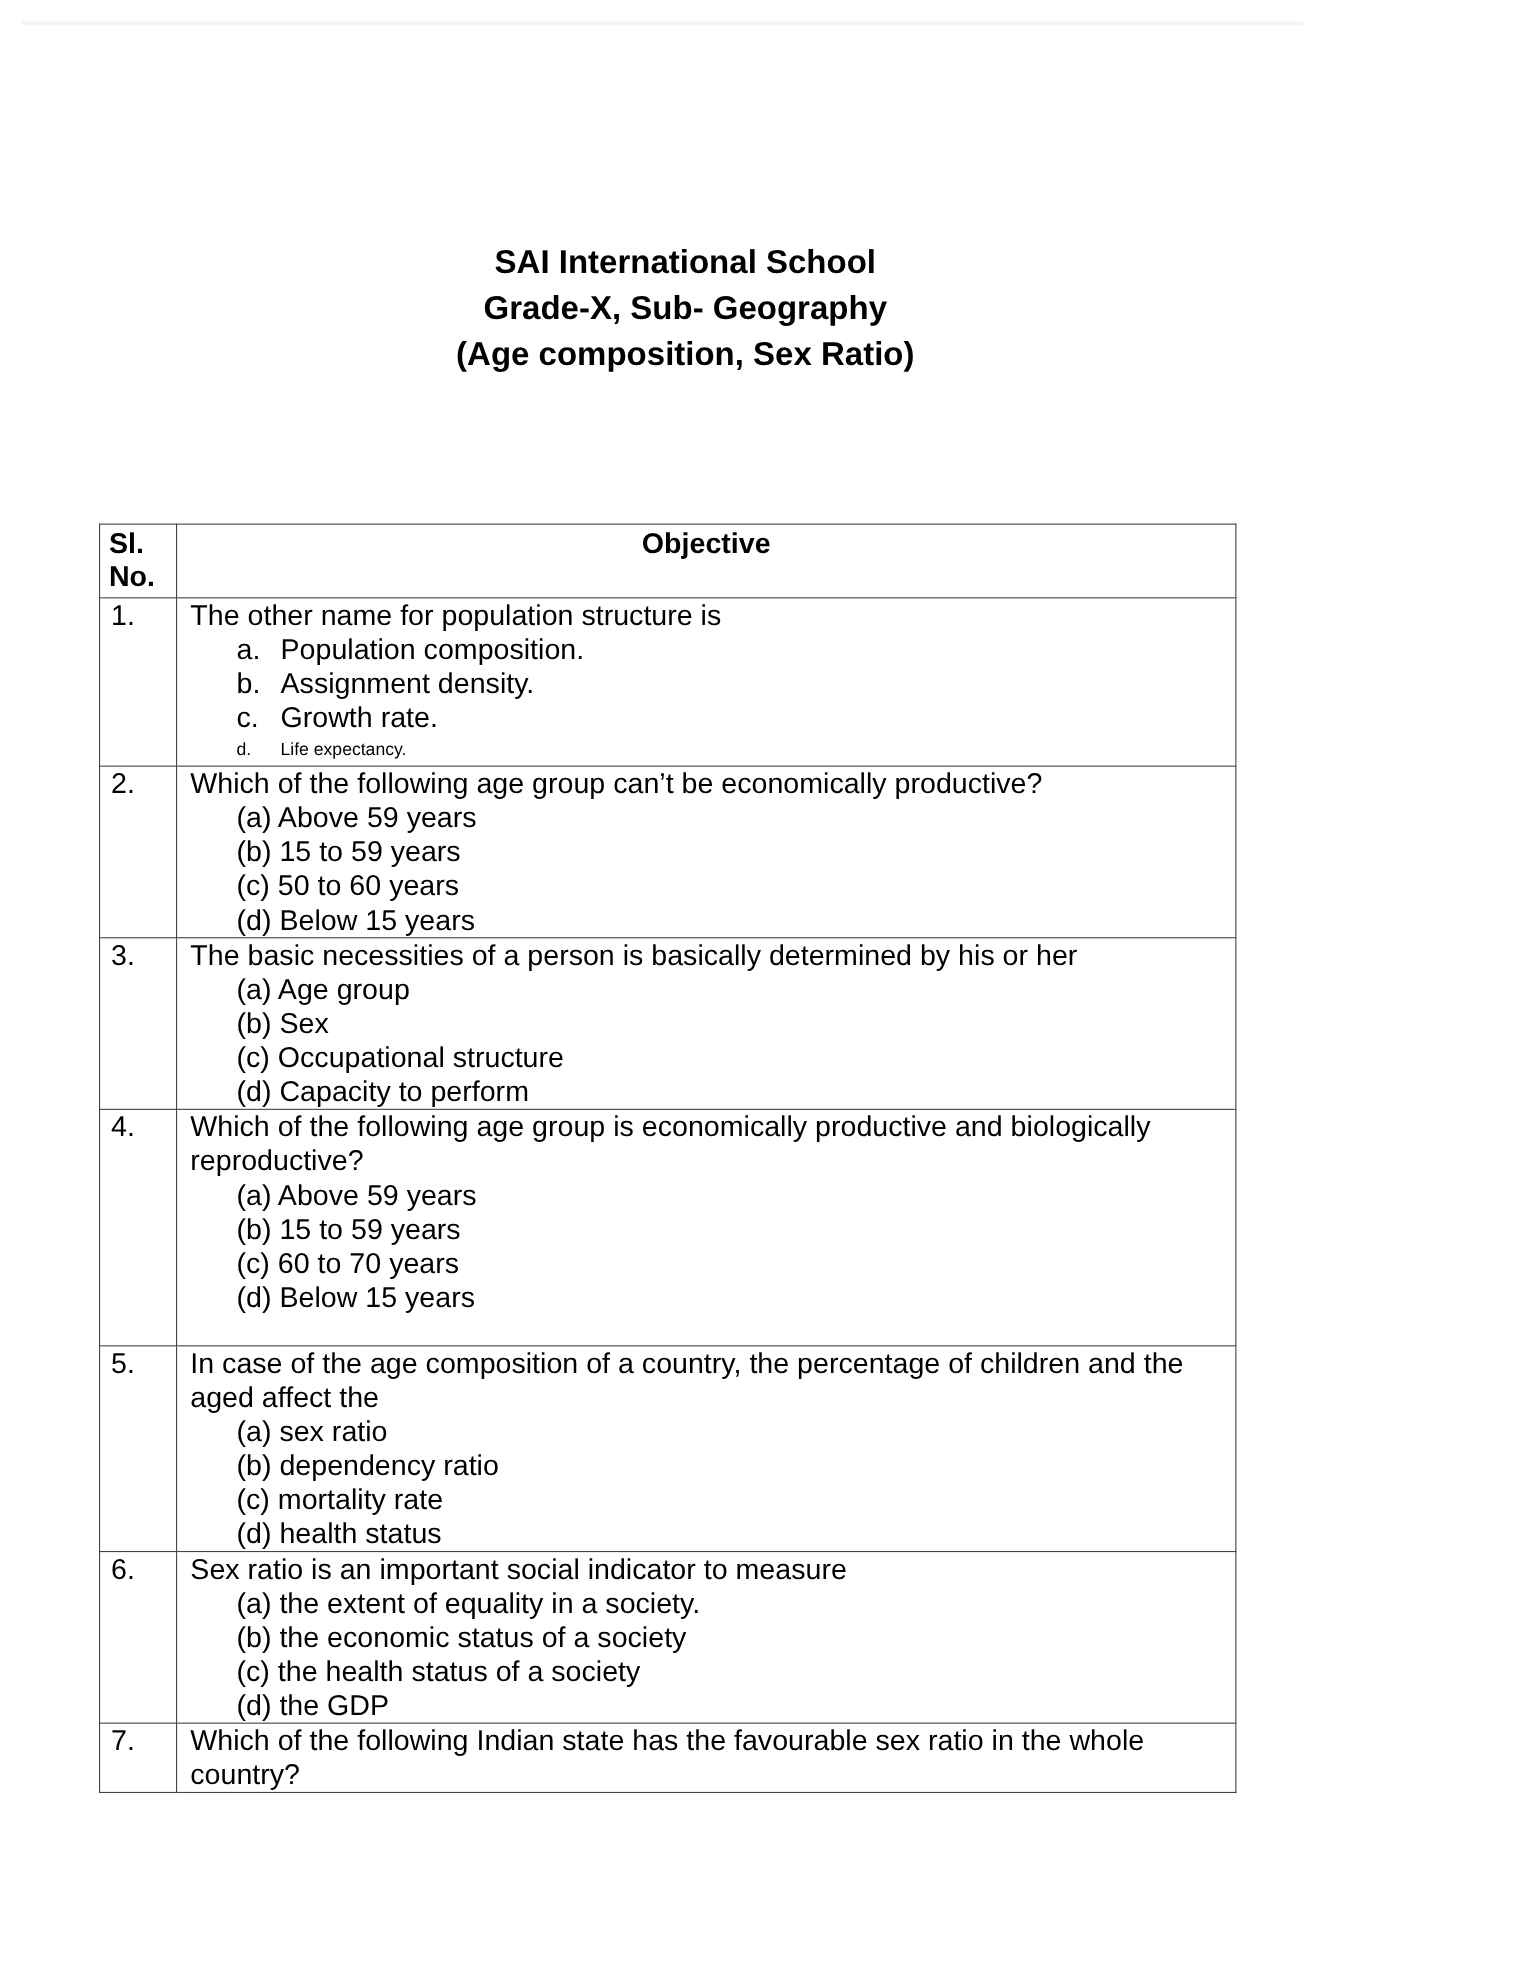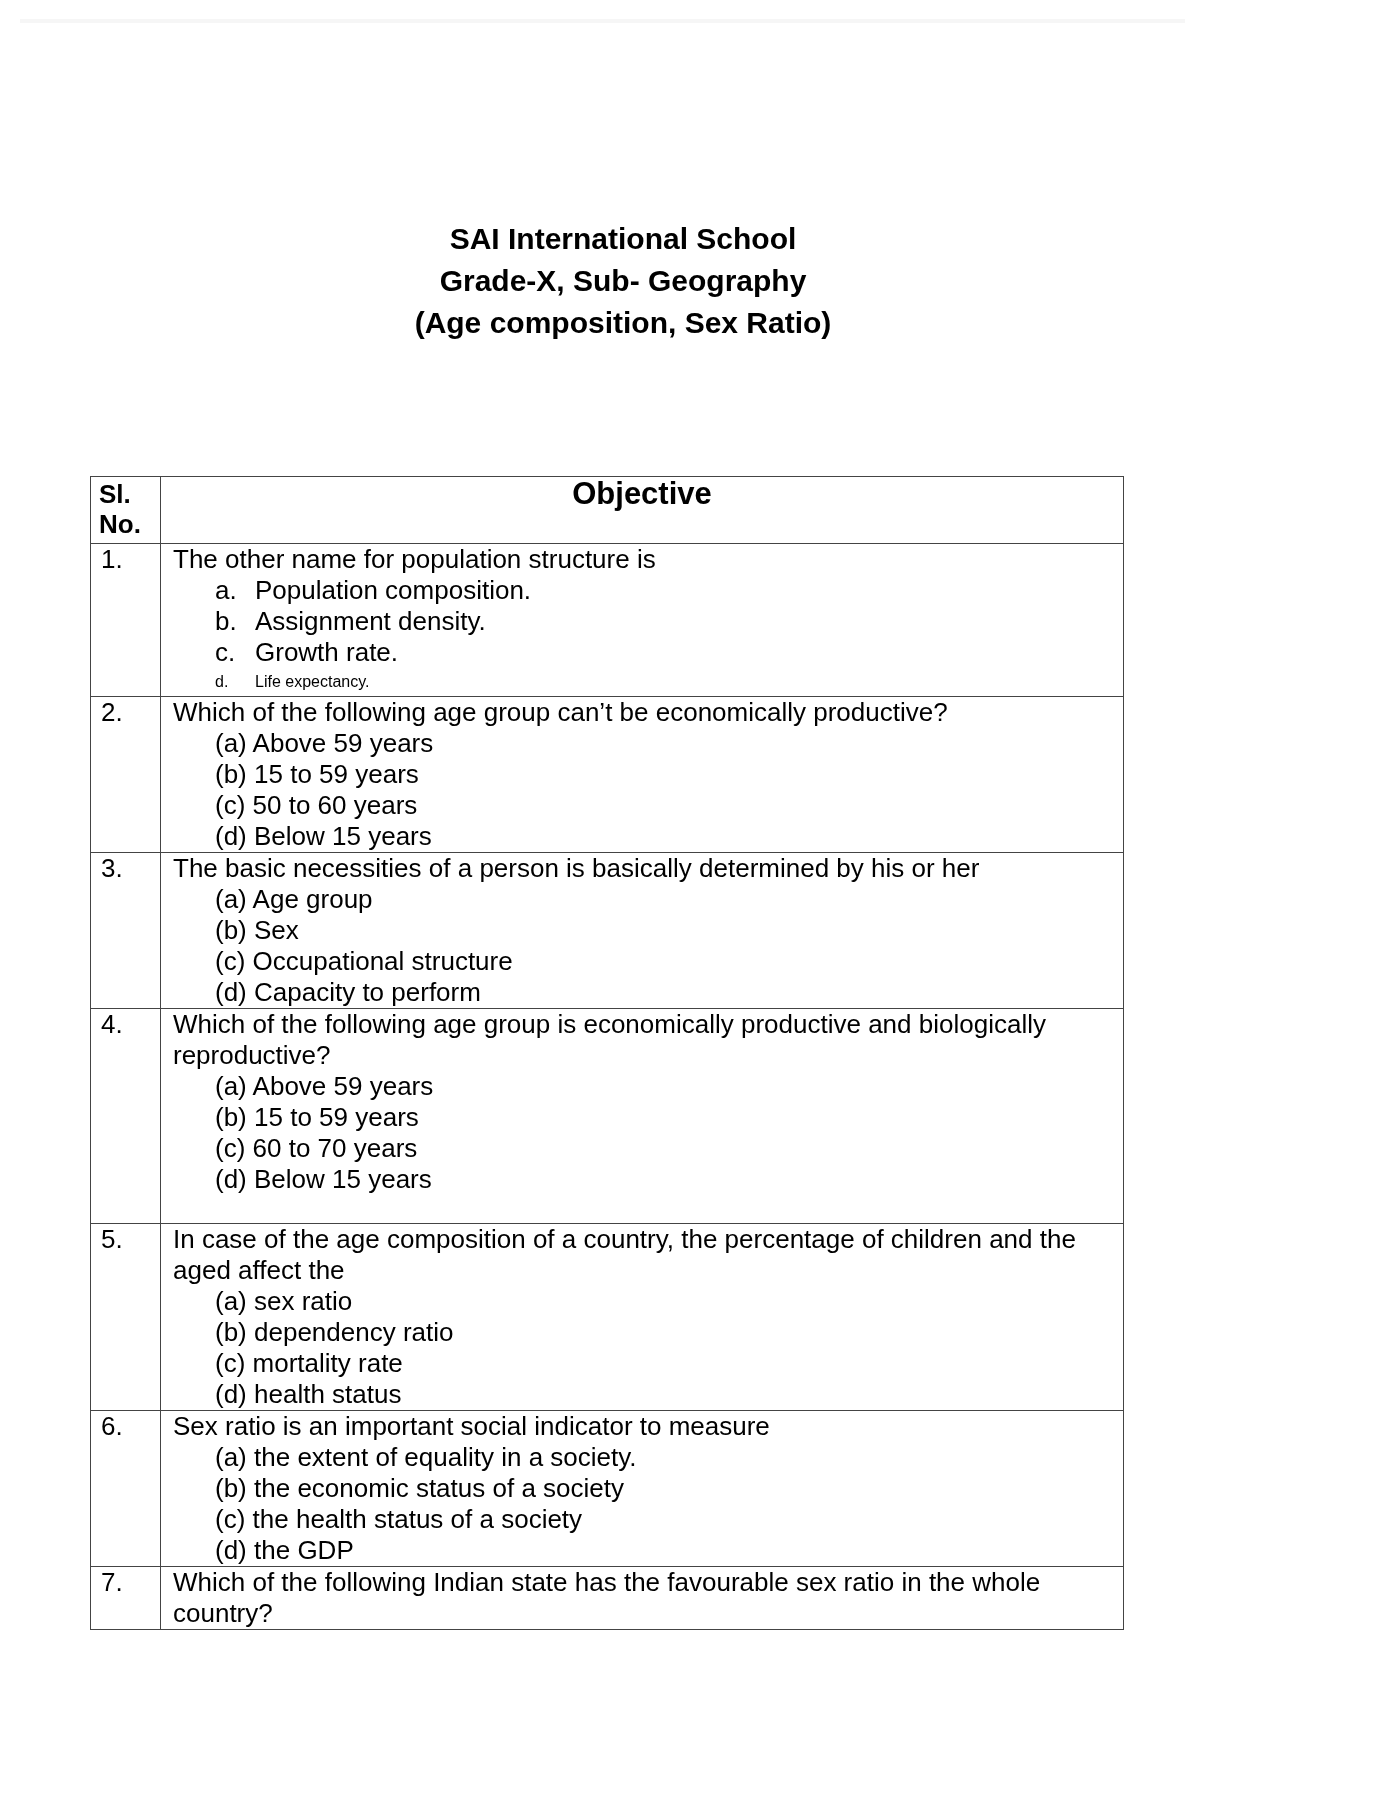--- a/index.html
+++ b/index.html
@@ -52,21 +52,21 @@
     .th-no {
       text-align: left;
       font-weight: bold;
       font-size: 26px;
       line-height: 30px;
       padding: 2px 6px 4px 8px !important;
     }
     .th-obj {
       text-align: center;
       font-weight: bold;
-      font-size: 31px;
+      font-size: 26px;
       line-height: 30px;
       padding-top: 2px !important;
     }
     .cell-no {
       padding: 0 6px 0 10px !important;
       font-size: 26px;
       line-height: 31px;
     }
     .cell-q {
       padding: 0 6px 0 12px !important;

